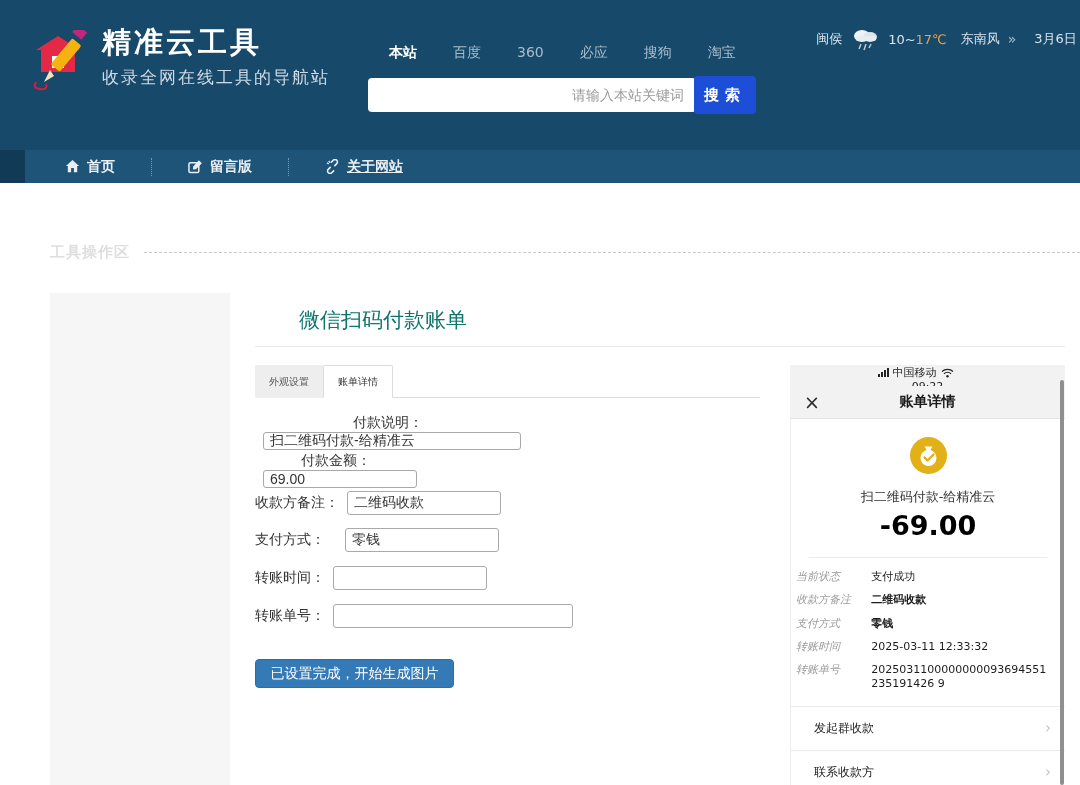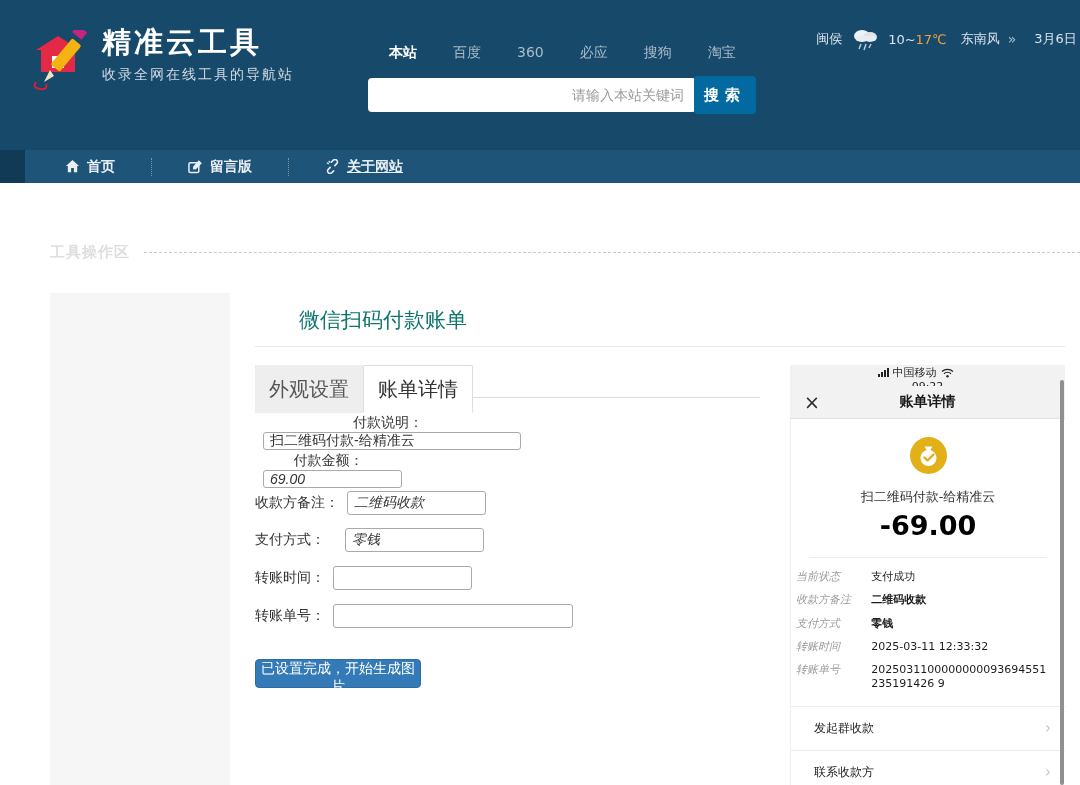--- a/index.html
+++ b/index.html
@@ -6,32 +6,32 @@
   html,body { width:1080px; height:785px; overflow:hidden; background:#fff;
     font-family:"DejaVu Sans","Liberation Sans",sans-serif; }
 
   
   .header { position:absolute; left:0; top:0; width:1080px; height:150px;
     background:#17496b; overflow:hidden; }
   .logo { position:absolute; left:30px; top:26px; display:flex; align-items:flex-start; }
   .logo-icon { width:66px; height:66px; margin-top:4px; }
   .logo-text { margin-left:6px; }
   .logo-title { color:#fff; font-size:29px; font-weight:bold; letter-spacing:3px; line-height:1.15; }
-  .logo-sub { color:#cfdae4; font-size:14px; letter-spacing:2px; margin-top:7px; }
+  .logo-sub { color:#cfdae4; font-size:17px; letter-spacing:2px; margin-top:7px; }
 
   .search-box { position:absolute; left:368px; top:44px; width:400px; }
   .search-tabs { display:flex; gap:24px; padding-left:15px; }
   .search-tab { color:#a9bdcb; font-size:14px; cursor:pointer; padding:0 6px; }
   .search-tab.active { color:#fff; font-weight:bold; }
   .search-row { position:relative; margin-top:14px; height:38px; }
   .search-input { position:absolute; left:0; top:2px; width:328px; height:34px;
     border:none; border-radius:4px; background:#fff; padding:0 12px; font-size:14px; color:#333; outline:none;text-align:right; }
   .search-input::placeholder { color:#9a9a9a; }
   .search-btn { position:absolute; left:326px; top:0; width:62px; height:38px;
-    background:#0369a1; color:#fff; font-size:15px; font-weight:bold; letter-spacing:6px;
+    background:#1d4ed8; color:#fff; font-size:15px; font-weight:bold; letter-spacing:6px;
     border:none; border-radius:4px; padding-left:0; cursor:pointer; }
 
   .weather { position:absolute; right:-14px; top:26px; display:flex; align-items:center;
     gap:8px; color:#dbe5ee; font-size:13px; white-space:nowrap; }
   .weather .city { }
   .weather .temp-high { color:#f0a13a; }
   .weather .wind-arrow { color:#9fc0d4; font-size:14px; }
   .weather .date { margin-left:10px; }
   .cloud-icon { width:30px; height:26px; }
 
@@ -53,32 +53,32 @@
 
   
   .side-panel { position:absolute; left:50px; top:293px; width:180px; height:492px; background:#f6f6f6; }
 
   
   .tool-title { position:absolute; left:255px; top:306px; font-size:21px; color:#0f766e;margin-left:44px; }
   .tool-hr { position:absolute; left:255px; top:346px; width:810px; border-top:1px solid #e8e8e8; }
 
   .tabs { position:absolute; left:255px; top:365px; width:505px; height:33px;
     border-bottom:1px solid #ddd; display:flex; }
-  .tab { height:48px; padding:0 14px; font-size:20px; display:flex; align-items:center; cursor:pointer; }
+  .tab { height:33px; padding:0 14px; font-size:10px; display:flex; align-items:center; cursor:pointer; }
   .tab.inactive { background:#eee; color:#555; }
   .tab.active { background:#fff; color:#333; border:1px solid #ddd; border-bottom:1px solid #fff;
     margin-bottom:-1px; border-radius:2px 2px 0 0; }
 
   .form-row { position:absolute; left:255px; height:26px; display:flex; align-items:center; }
   .form-label { font-size:14px; color:#333; white-space:nowrap; }
   .form-input { height:24px; border:1px solid #a9a9a9; border-radius:3px; padding:0 6px;
     font-size:14px; color:#333; outline:none; margin-left:8px; background:#fff; }
-  .w-lg { width:258px; } .w-sm { width:139px;font-style:italic; } .w-md { width:240px; }
-
-  .submit-btn { position:absolute; left:255px; top:659px; width:166px; height:29px;
+  .w-lg { width:258px; } .w-sm { width:154px; } .w-md { width:240px; }
+
+  .submit-btn { position:absolute; left:255px; top:659px; width:199px; height:29px;
     background:#337ab7; border:1px solid #2e6da4; border-radius:4px; color:#fff;
     font-size:14px; cursor:pointer; }
 
   
   .phone { position:absolute; left:790px; top:365px; width:275px; height:420px; background:#fff; }
   .p-statusbar { position:absolute; left:0; top:0; right:0; height:21px; background:#f2f2f2;
     display:flex; align-items:center; font-size:11px; color:#222; padding:0 10px;flex-direction:column; }
   .p-status-left { display:flex; align-items:center; gap:4px; width:100px; }
   .p-time { flex:1; text-align:center; font-size:11px; color:#222; }
   .p-status-right { display:flex; align-items:center; gap:4px; width:100px; justify-content:flex-end; }

